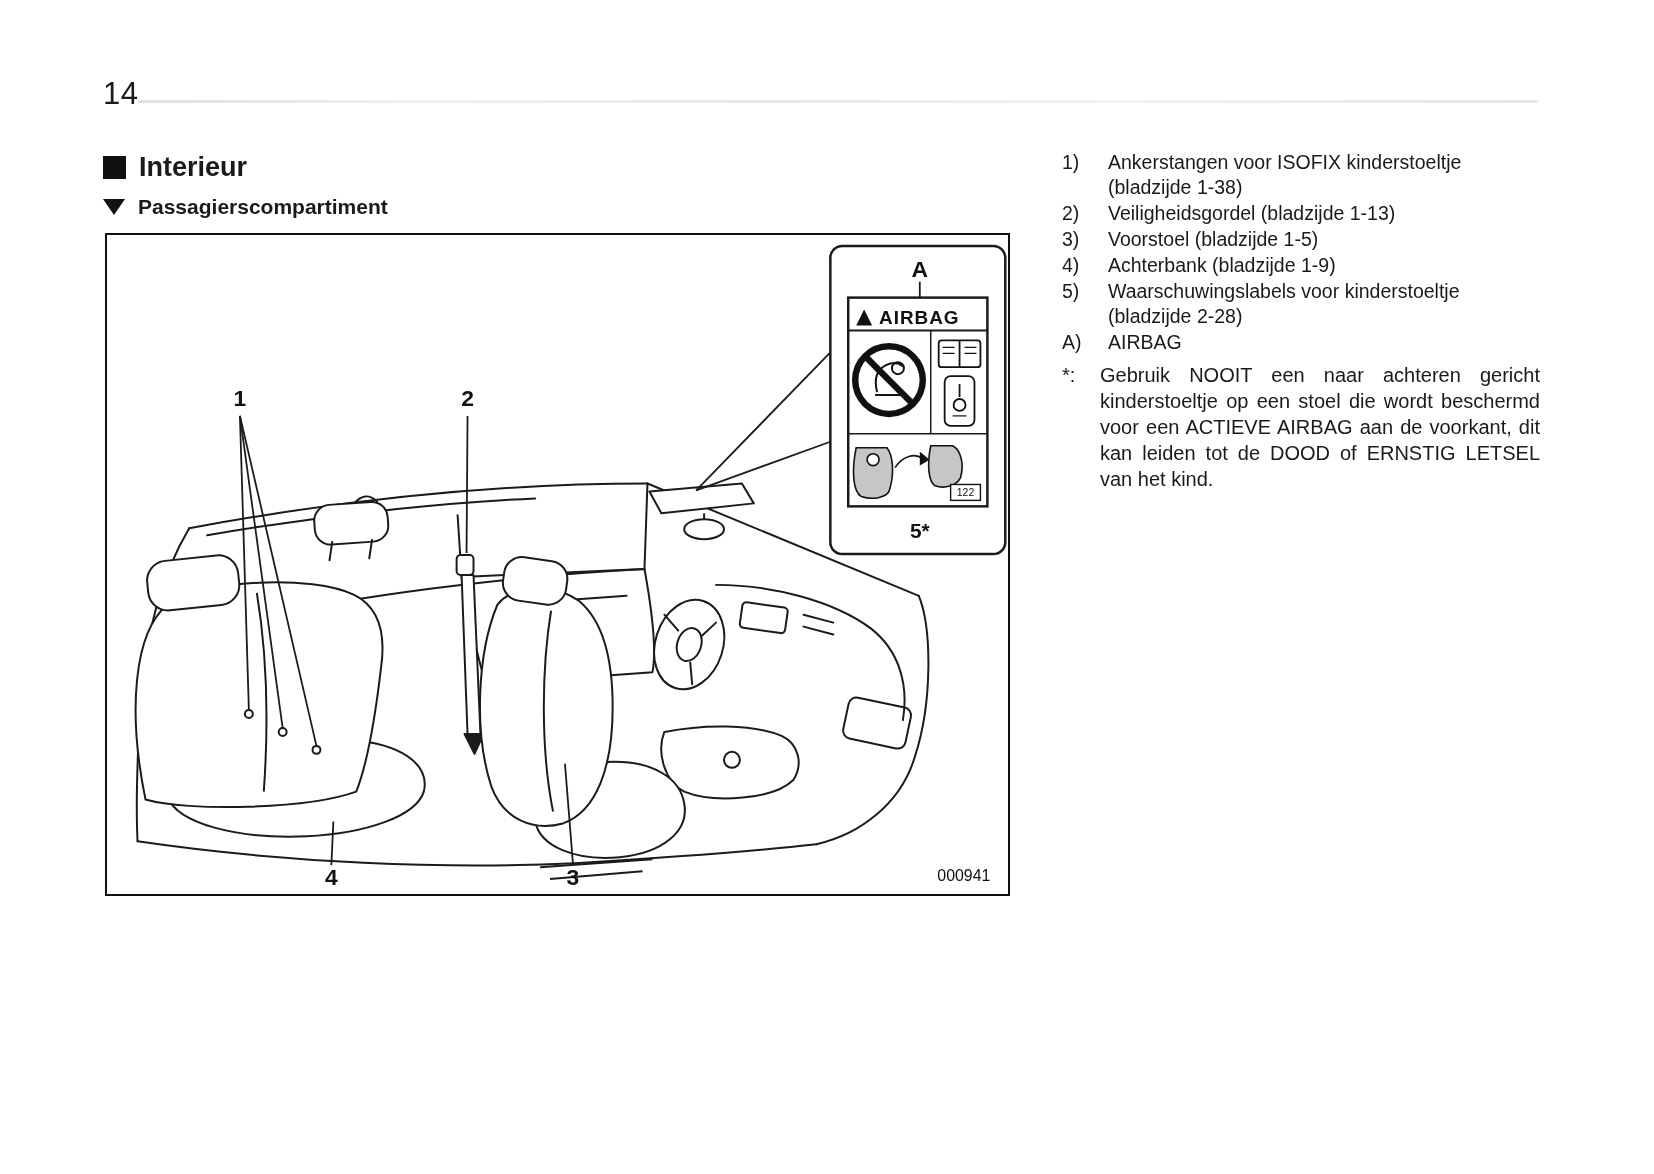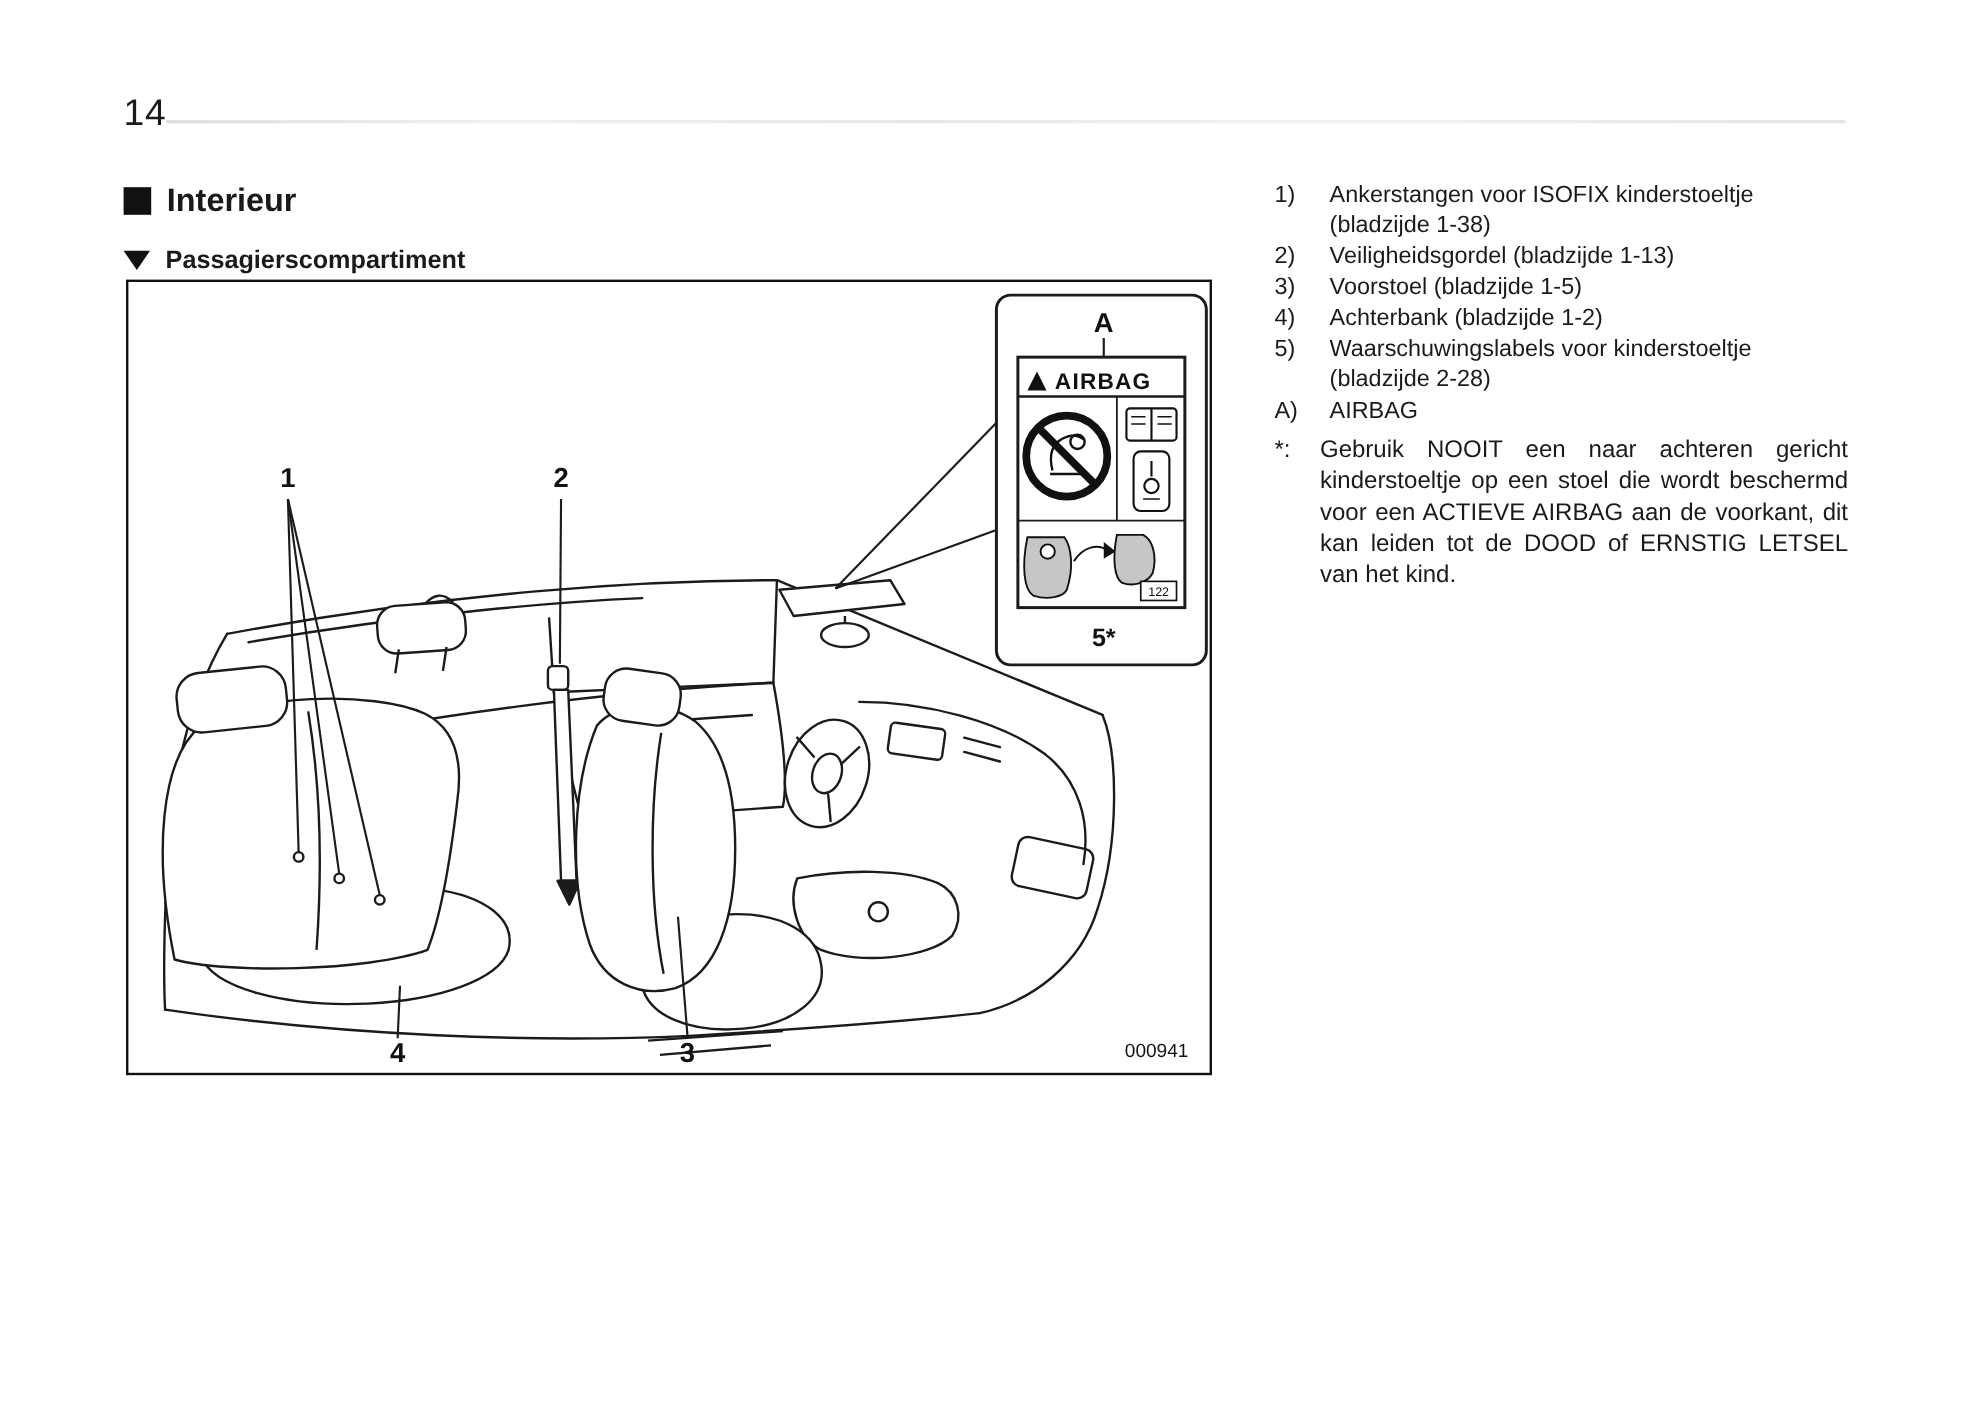--- a/index.html
+++ b/index.html
@@ -18,21 +18,21 @@
     background:linear-gradient(90deg,#cfcfcf,#e9e9e9 20%,#dcdcdc 45%,#ececec 70%,#d8d8d8);
     opacity:.65;border-radius:2px;
   }
   .section-heading{
     position:absolute;left:103px;top:152px;
     display:flex;align-items:center;gap:13px;
     font-size:27px;font-weight:bold;
   }
   .square-marker{width:23px;height:23px;background:#111;}
   .sub-heading{
-    position:absolute;left:103px;top:205px;
+    position:absolute;left:103px;top:195px;
     display:flex;align-items:center;gap:13px;
     font-size:21px;font-weight:bold;
   }
   .triangle-marker{
     width:0;height:0;
     border-left:11px solid transparent;border-right:11px solid transparent;
     border-top:16px solid #111;
   }
   .figure-box{
     position:absolute;left:105px;top:233px;width:905px;height:663px;
@@ -208,21 +208,21 @@
   <div class="legend-item">
     <span class="legend-num">2)</span>
     <span class="legend-text">Veiligheidsgordel (bladzijde 1-13)</span>
   </div>
   <div class="legend-item">
     <span class="legend-num">3)</span>
     <span class="legend-text">Voorstoel (bladzijde 1-5)</span>
   </div>
   <div class="legend-item">
     <span class="legend-num">4)</span>
-    <span class="legend-text">Achterbank (bladzijde 1-2)</span>
+    <span class="legend-text">Achterbank (bladzijde 1-9)</span>
   </div>
   <div class="legend-item">
     <span class="legend-num">5)</span>
     <span class="legend-text">Waarschuwingslabels voor kinderstoeltje (bladzijde 2-28)</span>
   </div>
   <div class="legend-item">
     <span class="legend-num">A)</span>
     <span class="legend-text">AIRBAG</span>
   </div>
   <div class="footnote">

